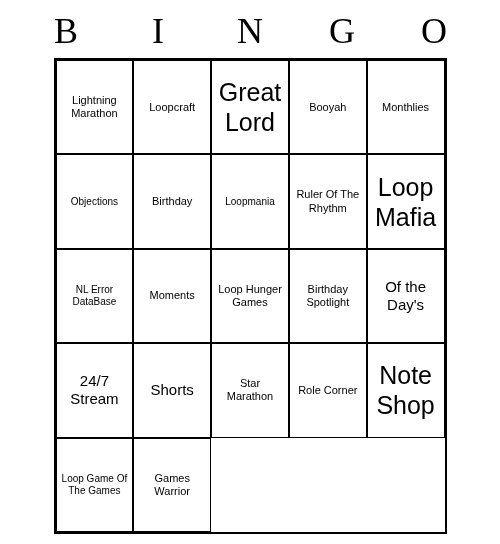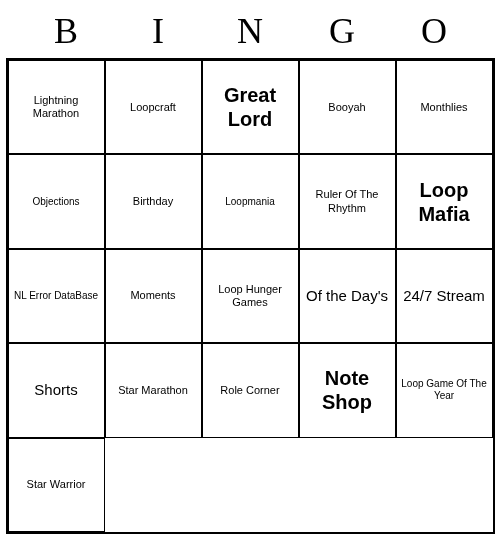--- a/index.html
+++ b/index.html
@@ -31,39 +31,39 @@
       font-weight: normal;
       width: 80px;
       text-align: center;
       font-family: 'Times New Roman', serif;
     }
 
     #bingo-grid {
       display: grid;
       grid-template-columns: repeat(5, 1fr);
       grid-template-rows: repeat(5, 1fr);
-      width: 489px;
+      width: 393px;
       height: 476px;
       border: 2px solid #000;
     }
 
     .bingo-cell {
       border: 1px solid #000;
       display: flex;
       align-items: center;
       justify-content: center;
       text-align: center;
       padding: 4px;
       font-family: Arial, sans-serif;
       line-height: 1.2;
     }
 
     .bingo-cell.large-text {
-      font-size: 20px;
-      font-weight: bold;
+      font-size: 25px;
+      font-weight: normal;
     }
 
     .bingo-cell.medium-text {
       font-size: 15px;
     }
 
     .bingo-cell.small-text {
       font-size: 11px;
     }
 
@@ -89,21 +89,22 @@
     <div class="bingo-cell small-text">Booyah</div>
     <div class="bingo-cell small-text">Monthlies</div>
     <div class="bingo-cell xsmall-text">Objections</div>
     <div class="bingo-cell small-text">Birthday</div>
     <div class="bingo-cell xsmall-text">Loopmania</div>
     <div class="bingo-cell small-text">Ruler Of The Rhythm</div>
     <div class="bingo-cell large-text">Loop Mafia</div>
     <div class="bingo-cell xsmall-text">NL Error DataBase</div>
     <div class="bingo-cell small-text">Moments</div>
     <div class="bingo-cell small-text">Loop Hunger Games</div>
+    <div class="bingo-cell small-text">Birthday Spotlight</div>
     <div class="bingo-cell medium-text">Of the Day's</div>
     <div class="bingo-cell medium-text">24/7 Stream</div>
     <div class="bingo-cell medium-text">Shorts</div>
     <div class="bingo-cell small-text">Star Marathon</div>
     <div class="bingo-cell small-text">Role Corner</div>
     <div class="bingo-cell large-text">Note Shop</div>
-    <div class="bingo-cell xsmall-text">Loop Game Of The Year</div>
-    <div class="bingo-cell small-text">Star Warrior</div>
+    <div class="bingo-cell xsmall-text">Loop Game Of The Games</div>
+    <div class="bingo-cell small-text">Games Warrior</div>
   </div>
 
 </body></html>

